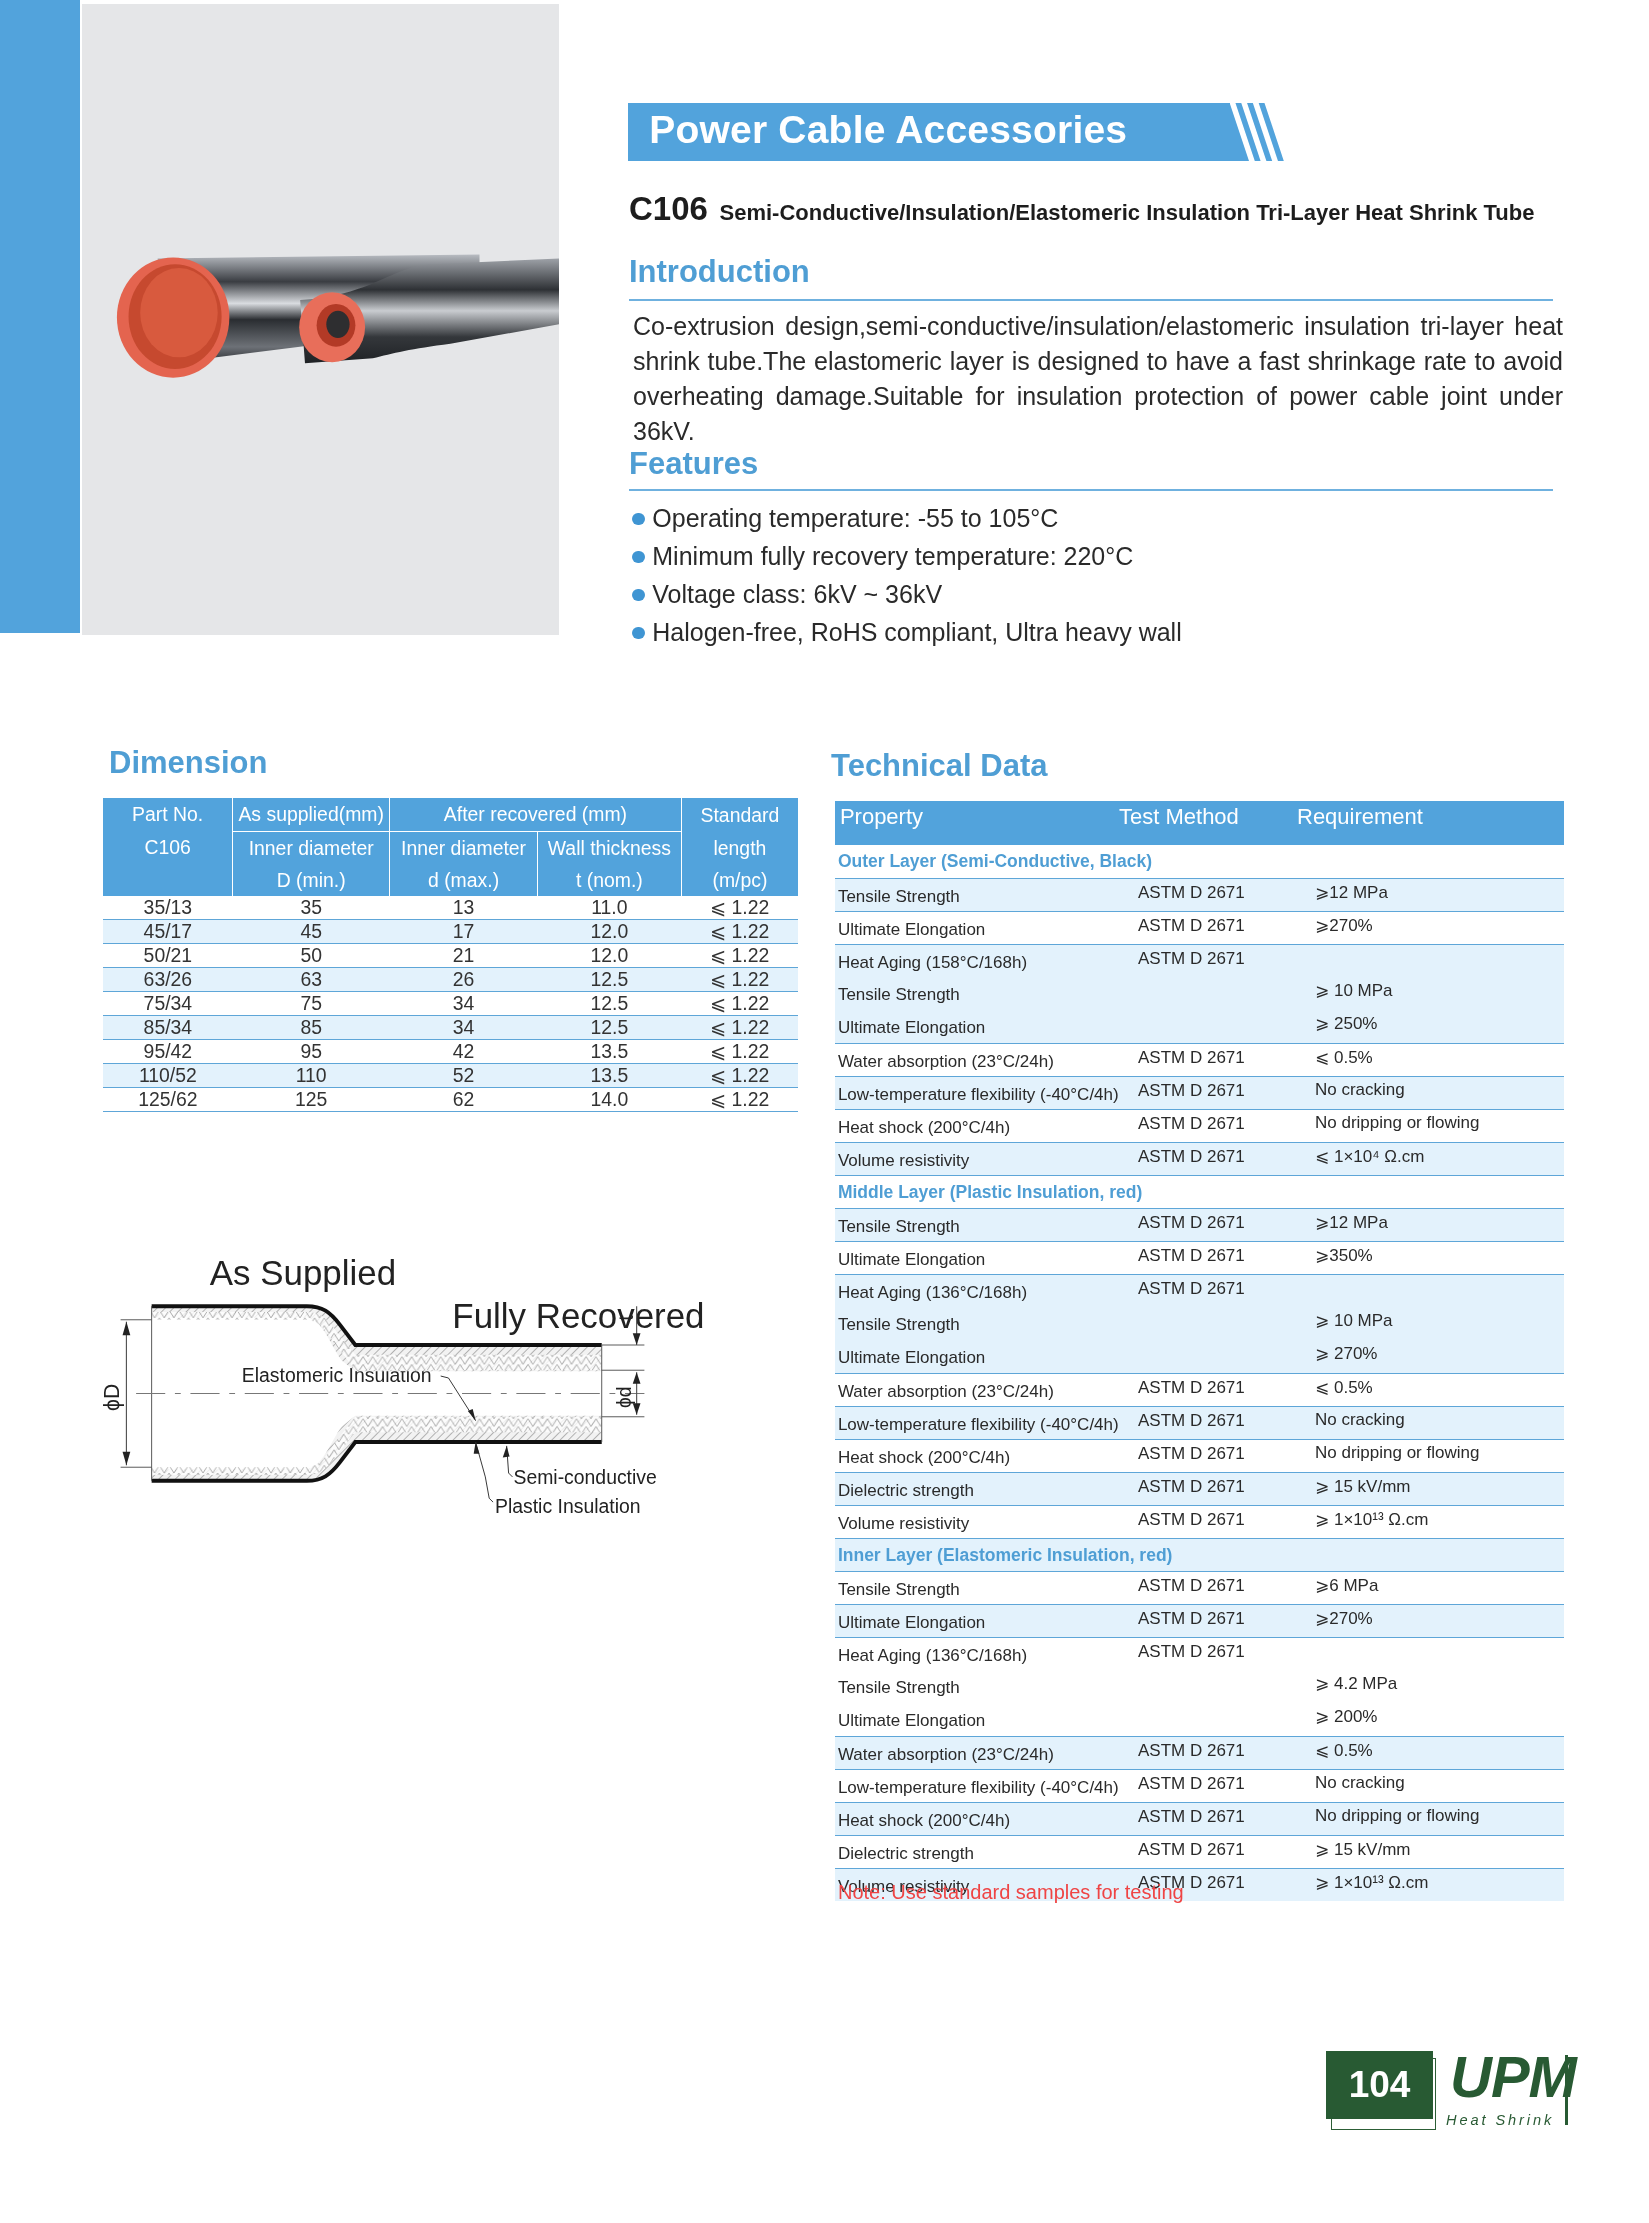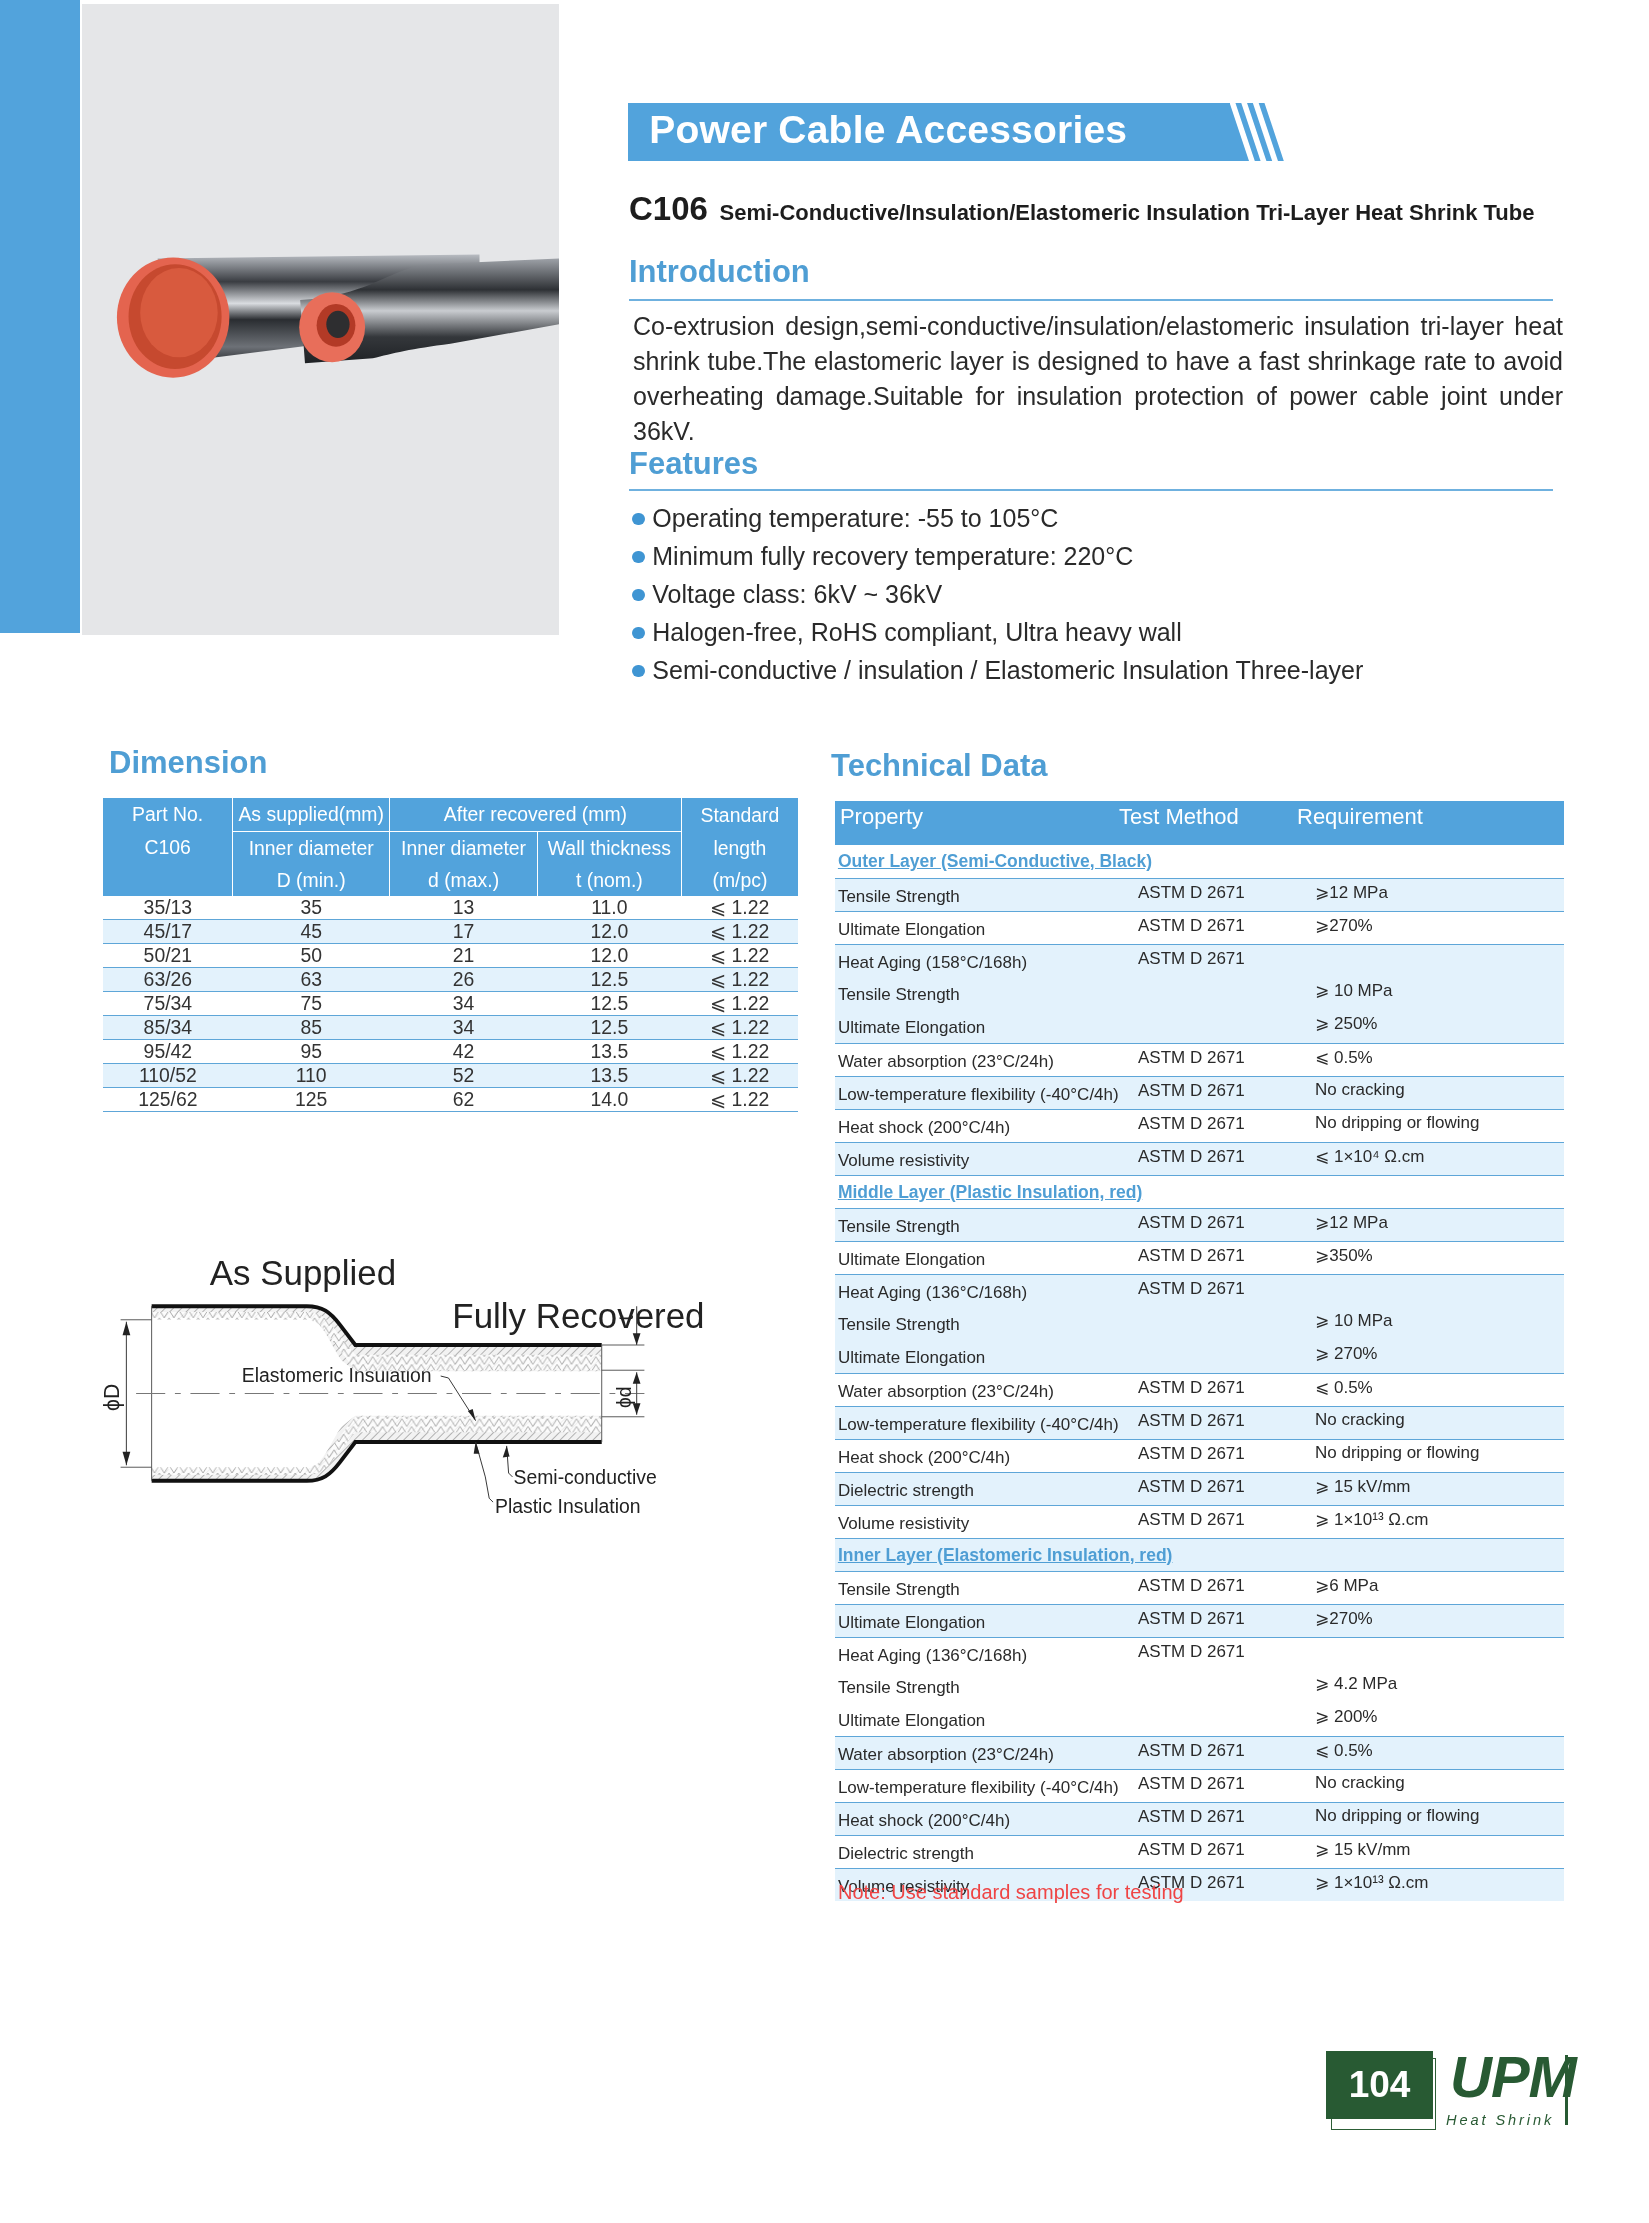--- a/index.html
+++ b/index.html
@@ -47,21 +47,21 @@
   
   .tech { position: absolute; left: 835px; top: 801px; width: 729px; }
   .tech-head { height: 44px; background: #52a3dc; color: #ffffff; font-size: 22px; position: relative; }
   .tech-head span { position: absolute; top: 2.9px; white-space: nowrap; }
   .tech-row { position: relative; height: 33px; font-size: 17px; color: #2a2a2a; }
   .tech-row.bt { border-top: 1.9px solid #5ea6d8; }
   .tech-row.shade { background: #e3f2fc; }
   .tech-row .c1 { position: absolute; left: 2.9px; top: 7.8px; white-space: nowrap; }
   .tech-row .c2 { position: absolute; left: 303px; top: 3.9px; white-space: nowrap; }
   .tech-row .c3 { position: absolute; left: 480px; top: 2.9px; white-space: nowrap; }
-  .tech-row.group .c1 { color: #4f9ed4; font-weight: bold; font-size: 17.5px; top: 5.8px; text-decoration: underline; }
+  .tech-row.group .c1 { color: #4f9ed4; font-weight: bold; font-size: 17.5px; top: 5.8px; }
   .tech-note { position: absolute; left: 838px; top: 1881px; font-size: 20px; color: #ef4444; white-space: nowrap; }
 
   
   .page-num-shadow { position: absolute; left: 1331px; top: 2058px; width: 105px; height: 72px; border: 1.9px solid #2c5e36; background: #ffffff; }
   .page-num { position: absolute; left: 1326px; top: 2051px; width: 107px; height: 68px; background: #285a33; color: #ffffff; font-size: 37px; font-weight: bold; text-align: center; line-height: 68px; }
   .brand { position: absolute; left: 1450px; top: 2047px; font-size: 58px; font-weight: bold; font-style: italic; color: #285a33; line-height: 60px; letter-spacing: -1px; }
   .brand-sub { position: absolute; left: 1446px; top: 2112px; font-size: 14.6px; font-style: italic; color: #285a33; letter-spacing: 2.9px; white-space: nowrap; }
   .brand-bar { position: absolute; left: 1565px; top: 2055px; width: 2.9px; height: 70px; background: #285a33; }
 </style>
 </head>
@@ -123,21 +123,20 @@
 <div class="section-rule" style="left:629px; top:299px; width:924px;"></div>
 <p class="intro-text">Co-extrusion design,semi-conductive/insulation/elastomeric insulation tri-layer heat shrink tube.The elastomeric layer is designed to have a fast shrinkage rate to avoid overheating damage.Suitable for insulation protection of power cable joint under 36kV.</p>
 
 <div class="section-h" style="left:629px; top:446px;">Features</div>
 <div class="section-rule" style="left:629px; top:489px; width:924px;"></div>
 <ul class="features">
   <li><span class="dot"></span><span>Operating temperature: -55 to 105°C</span></li>
   <li><span class="dot"></span><span>Minimum fully recovery temperature: 220°C</span></li>
   <li><span class="dot"></span><span>Voltage class: 6kV ~ 36kV</span></li>
   <li><span class="dot"></span><span>Halogen-free, RoHS compliant, Ultra heavy wall</span></li>
-  <li><span class="dot"></span><span>Semi-conductive / insulation / Elastomeric Insulation Three-layer</span></li>
 </ul>
 
 <div class="section-h" style="left:109px; top:745px;">Dimension</div>
 <table class="dim-table">
   <thead>
     <tr>
       <th rowspan="2" style="width:129px; line-height:33px; vertical-align:middle;">
         <div>Part No.</div>
         <div>C106</div>
       </th>

